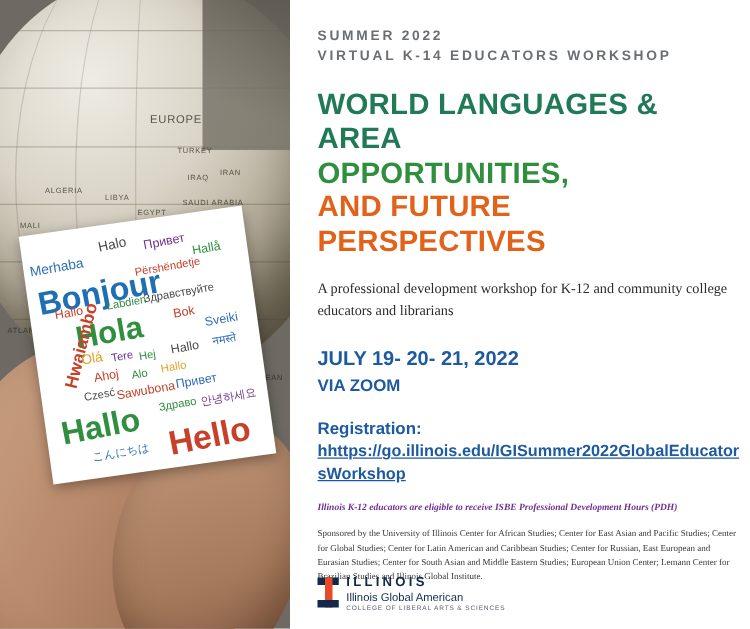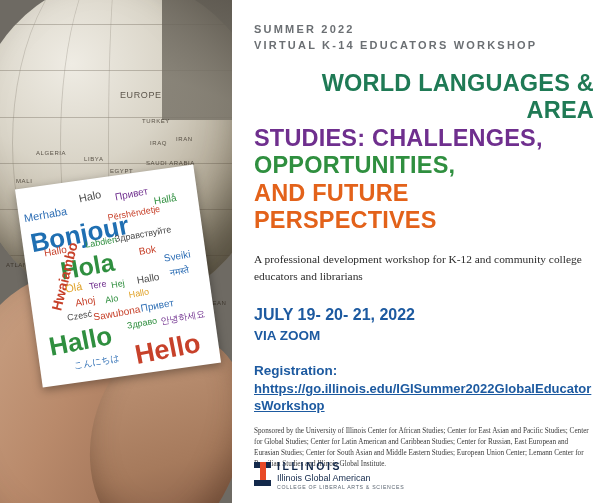--- a/index.html
+++ b/index.html
@@ -146,21 +146,21 @@
     text-transform: uppercase;
   }
   .title {
     margin-top: 16px;
     font-size: 23.5px;
     font-weight: bold;
     line-height: 1.17;
     letter-spacing: 0.2px;
     text-transform: uppercase;
   }
-  .title .l1 { color: #1f7a55; display: block; text-align: right; }
+  .title .l1 { color: #1f7a55; display: block; }
   .title .l2 { color: #6f2f8e; display: block; }
   .title .l3 { color: #2f8f3f; display: block; }
   .title .l4 { color: #e3621a; display: block; }
 
   .subtitle {
     margin-top: 16px;
     color: #2b2b2b;
     font-size: 11.4px;
     line-height: 1.55;
     font-family: Liberation Serif, serif;
@@ -342,35 +342,35 @@
 
   <div class="content">
 
     <div class="eyebrow">
       <div>SUMMER 2022</div>
       <div>VIRTUAL K-14 EDUCATORS WORKSHOP</div>
     </div>
 
     <div class="title">
       <span class="l1">WORLD LANGUAGES &amp; AREA</span>
-      <span class="l2">STUDIES: CHALLENGES,</span>
       <span class="l3">OPPORTUNITIES,</span>
       <span class="l4">AND FUTURE PERSPECTIVES</span>
     </div>
 
     <div class="subtitle">A professional development workshop for K-12 and community college educators and librarians</div>
 
     <div class="dates">
       <div>JULY 19- 20- 21,  2022</div>
       <div class="d3">VIA ZOOM</div>
     </div>
 
     <div class="reg-label">Registration:</div>
     <a class="reg-link" href="#">hhttps://go.illinois.edu/IGISummer2022GlobalEducatorsWorkshop</a>
 
+    <div class="note">Illinois K-12 educators are eligible to receive ISBE Professional Development Hours (PDH)</div>
 
     <div class="sponsors">Sponsored by the University of Illinois Center for African Studies; Center for East Asian and Pacific Studies; Center for Global Studies; Center for Latin American and Caribbean Studies; Center for Russian, East European and Eurasian Studies; Center for South Asian and Middle Eastern Studies; European Union Center; Lemann Center for Brazilian Studies and Illinois Global Institute.</div>
 
     <div class="logo-row">
       <div class="logo-mark">
         <span class="i-top"></span>
         <span class="i-stem"></span>
         <span class="i-bot"></span>
       </div>
       <div class="logo-text">

